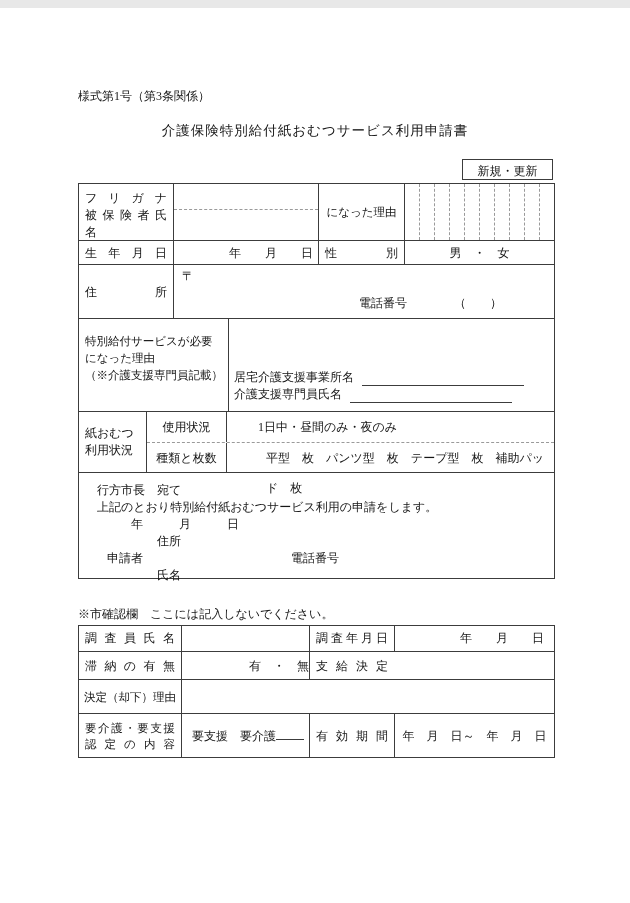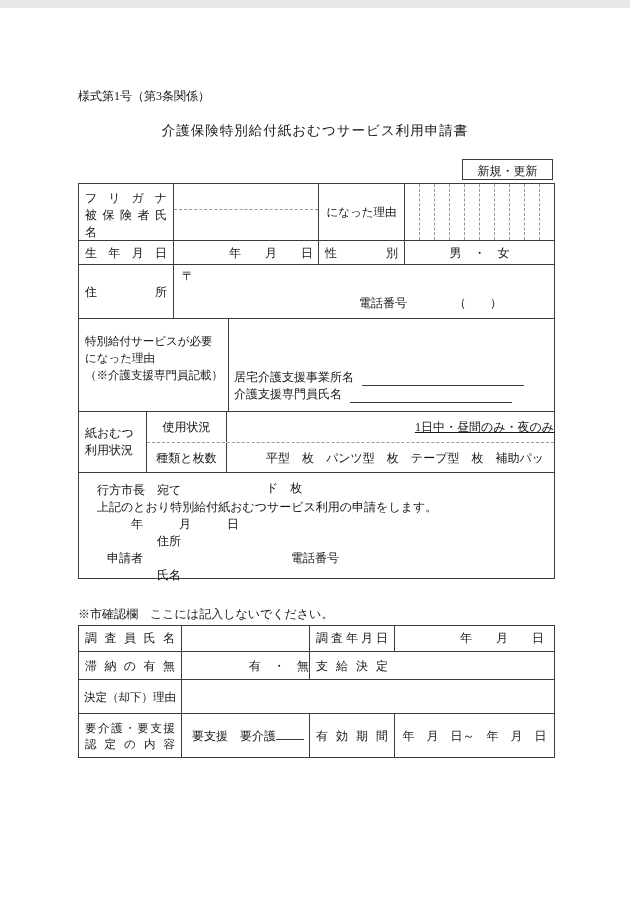--- a/index.html
+++ b/index.html
@@ -60,21 +60,21 @@
   .reason-content { display: flex; flex-direction: column; justify-content: flex-end; padding: 0 0 8px 5px; font-size: 12px; }
   .uline-row { display: flex; align-items: flex-end; line-height: 17px; }
   .uline { display: inline-block; width: 162px; border-bottom: 1px solid #3c3c3c; height: 14px; margin-left: 8px; }
 
   .c-diaper { width: 67px; display: flex; flex-direction: column; justify-content: center; padding-left: 6px; font-size: 12px; line-height: 17px; }
   .diaper-right { display: flex; flex-direction: column; }
   .sub-row { display: flex; height: 30px; gap: 31px; }
   .sub-row + .sub-row { border-top: 1px dashed #9a9a9a; }
   .c-sub { width: 80px; border-right: 1px solid #3c3c3c; text-align: center; font-size: 12px; line-height: 30px; }
   .sub-val { flex: 1; font-size: 12px; line-height: 30px; }
-  .sub-val.center { text-align: right; text-decoration: underline; }
+  .sub-val.center { text-align: left; }
   .sub-val.left { padding-left: 8px; font-family: Liberation Serif, serif; }
 
   .apply-cell { padding-top: 9px; font-size: 12px; }
   .apply-cell .ln { line-height: 17px; }
   .p18 { padding-left: 18px; } .p52 { padding-left: 52px; } .p78 { padding-left: 78px; } .p28 { padding-left: 28px; }
   .phone2 { display: inline-block; margin-left: 145px; }
 
   .note-line { position: absolute; left: 78px; top: 598px; font-size: 12px; }
 
   

